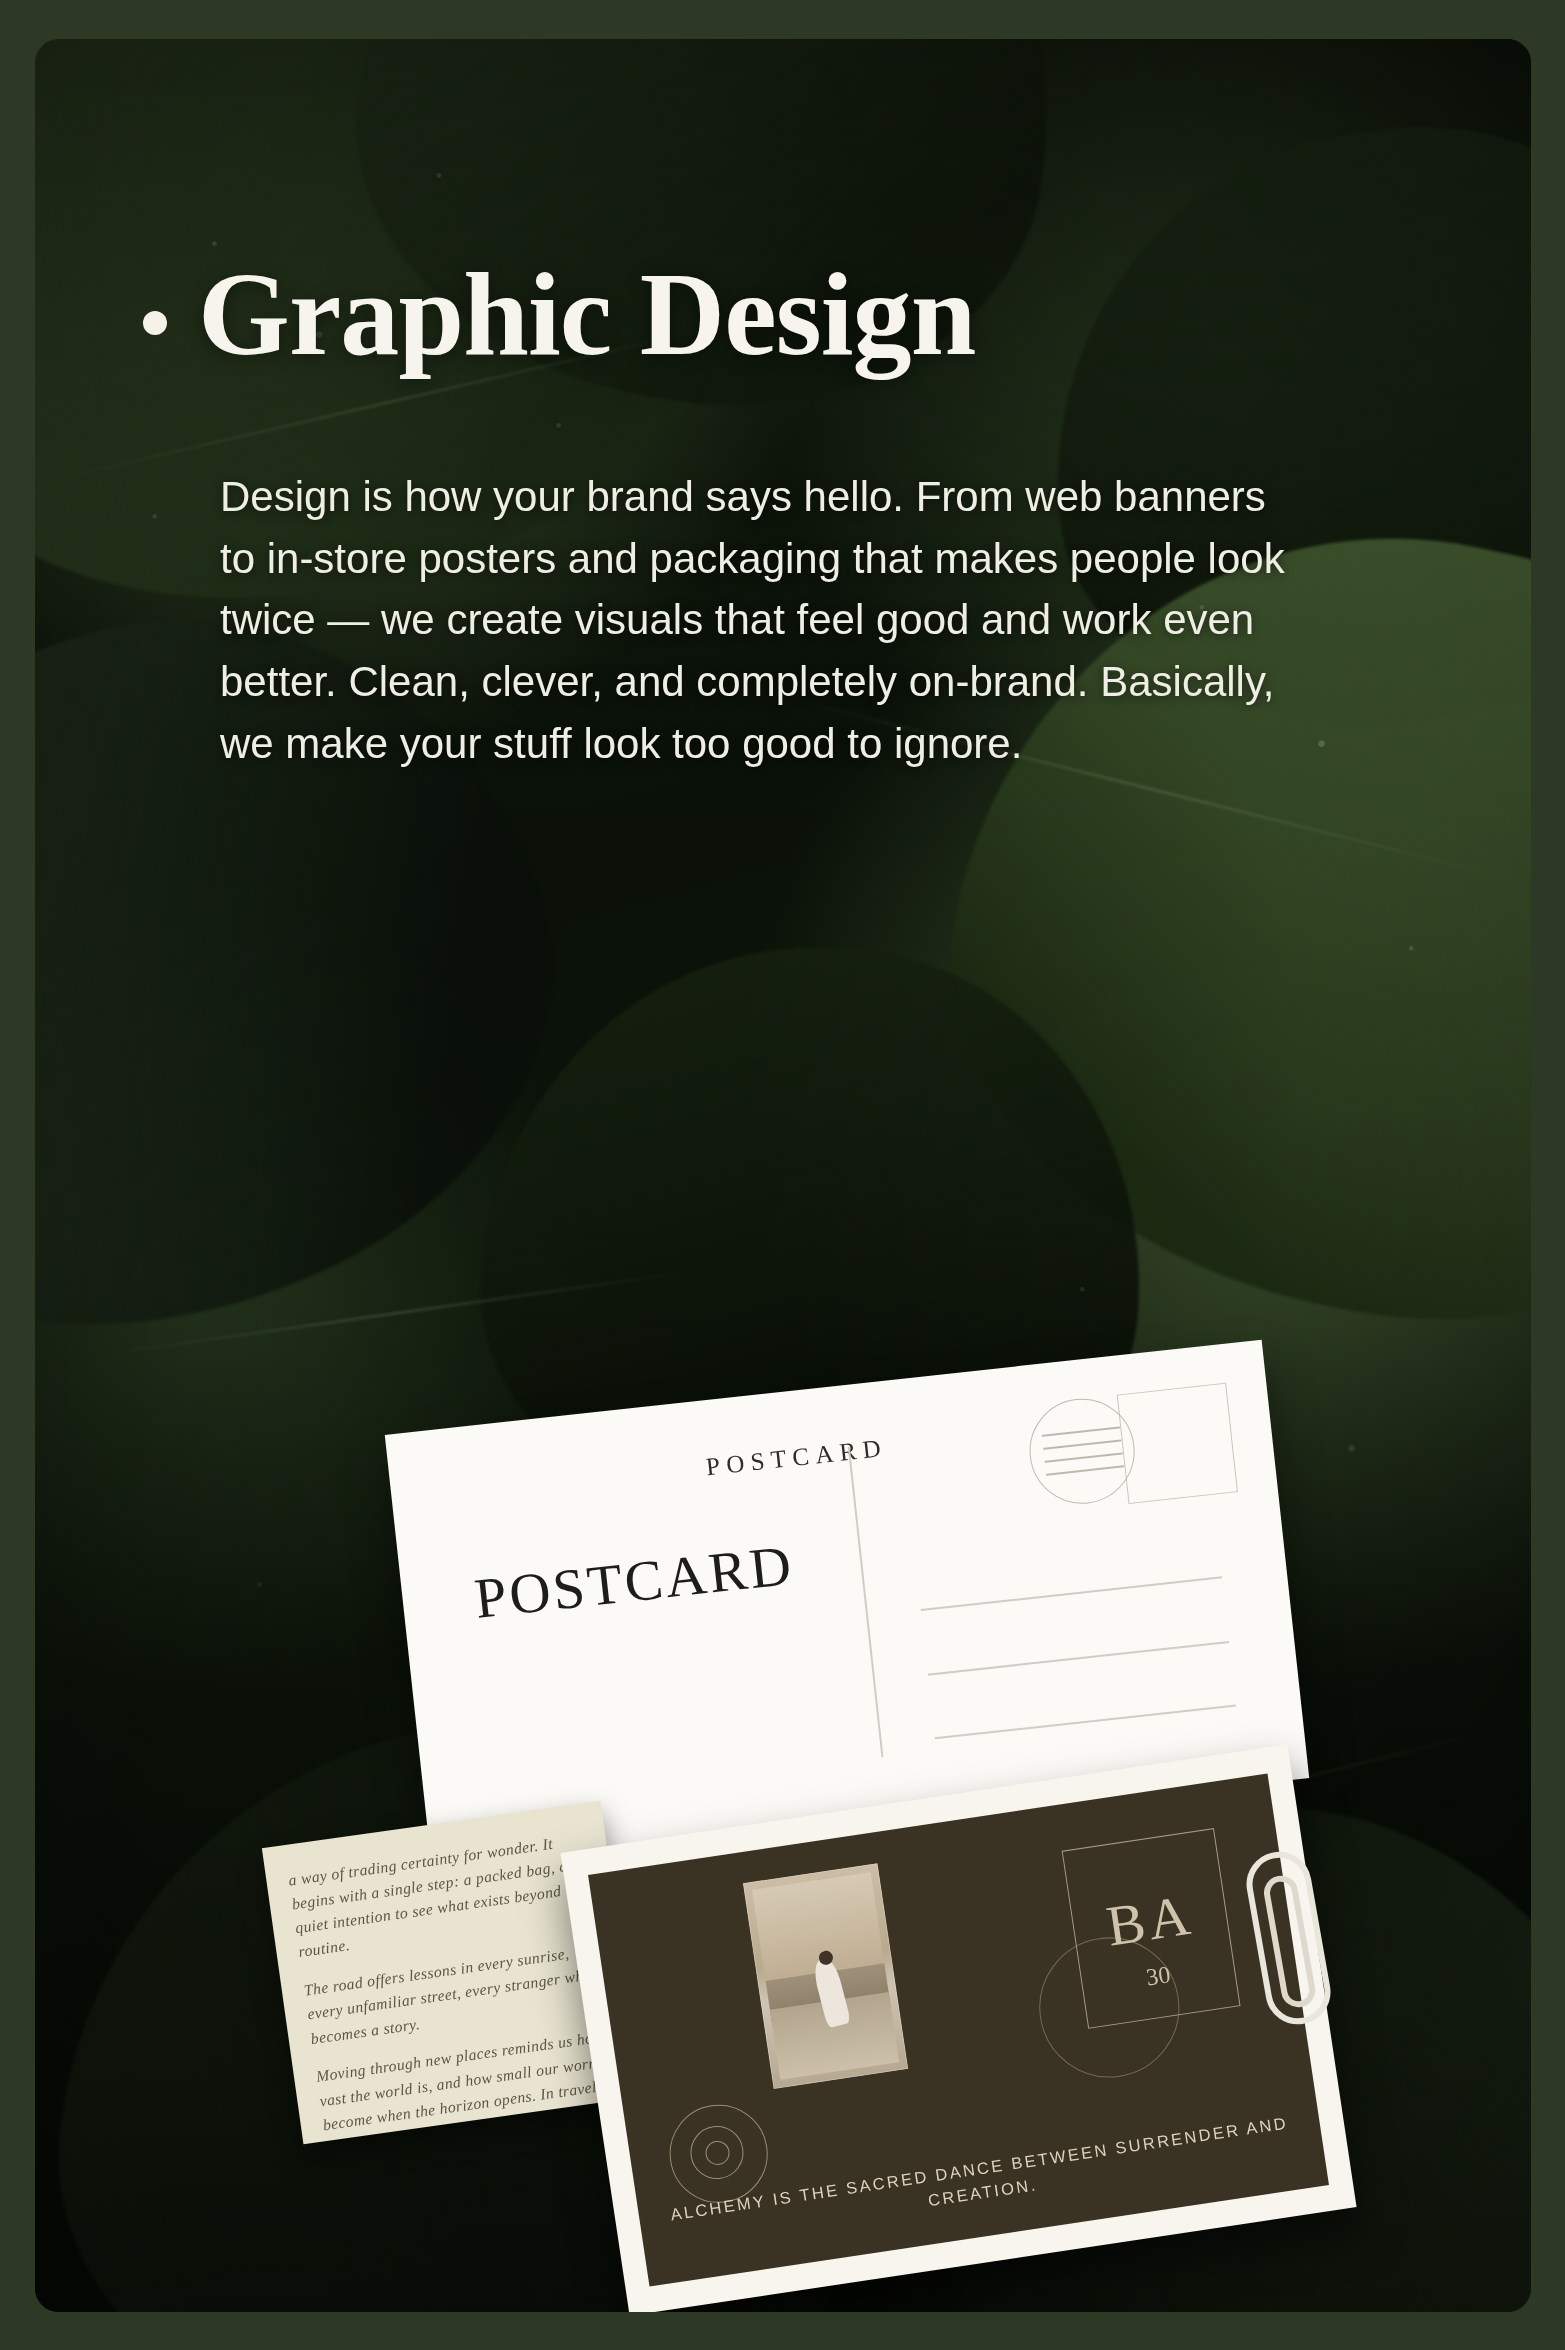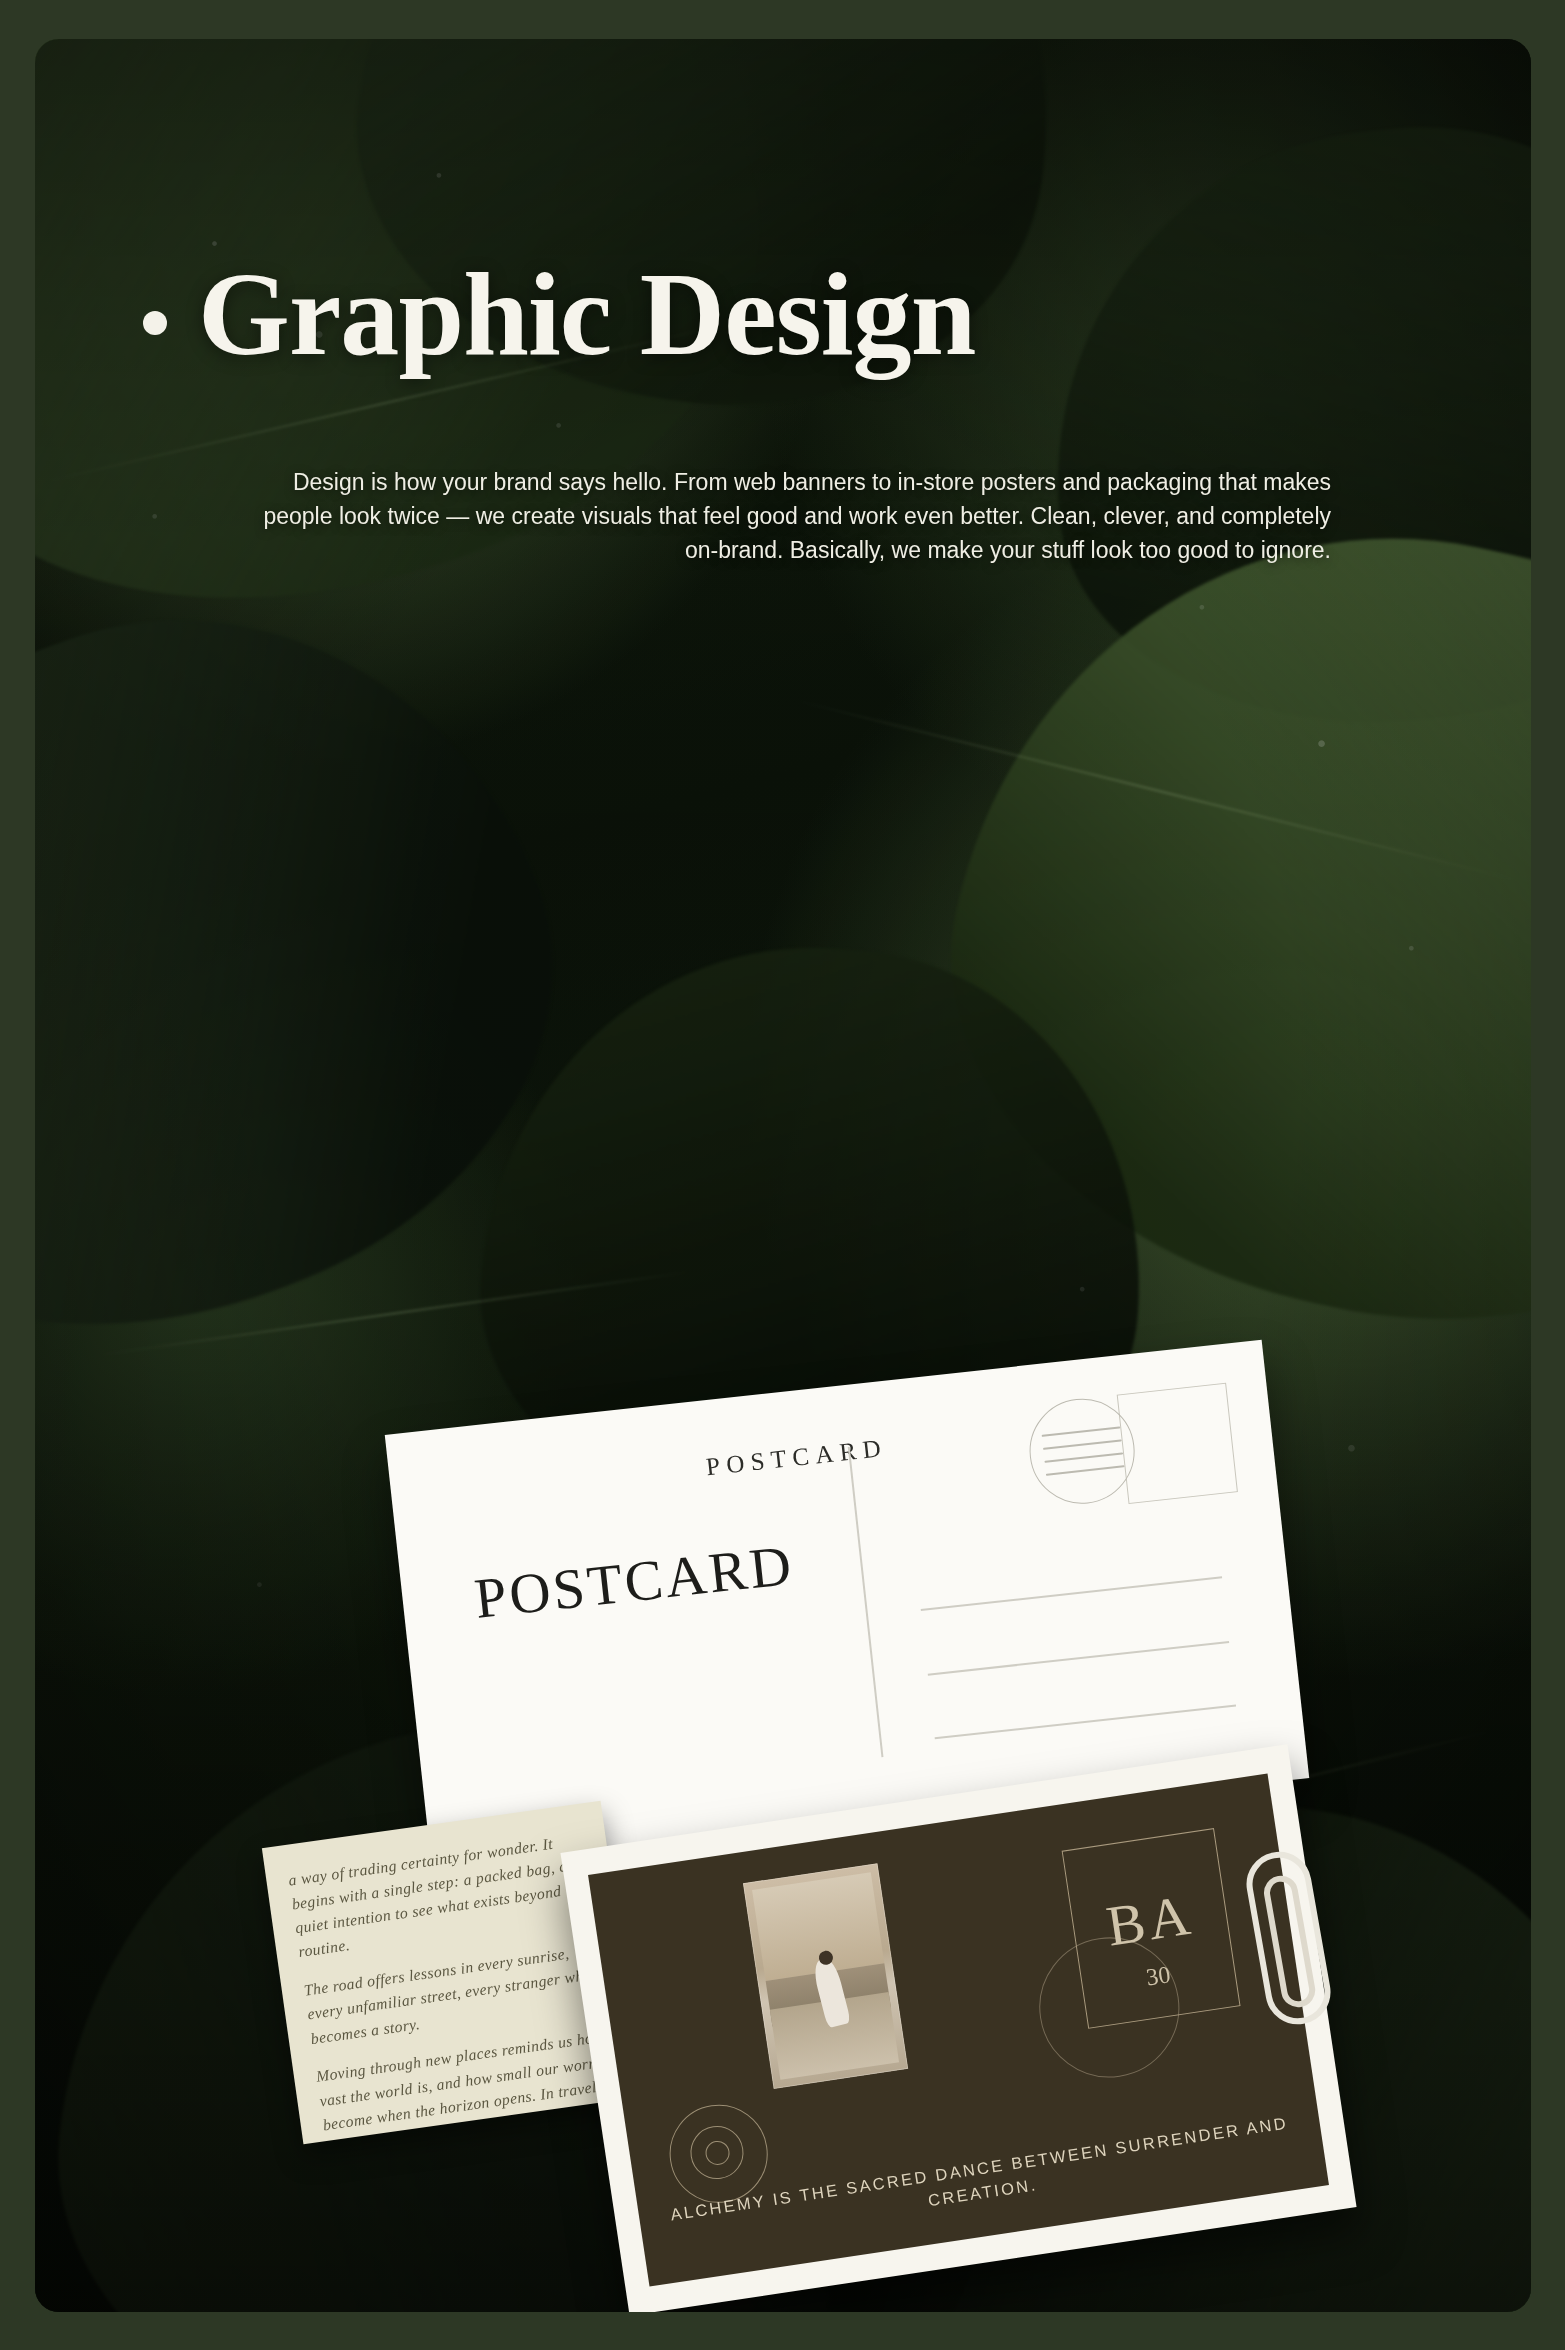--- a/index.html
+++ b/index.html
@@ -126,28 +126,27 @@
     font-size: 34px;
     font-weight: 700;
     line-height: 1.32;
     letter-spacing: 0.2px;
     color: #f4f2e9;
     margin-bottom: 39px;
     max-width: 1084px;
     text-shadow: 0 1.8px 9.2px rgba(0,0,0,.5);
   }
   .body-copy {
-    margin: 92px 0 0 104px;
+    margin: 92px 0 0 77px;
     max-width: 1084px;
-    font-size: 23px;
+    font-size: 42px;
     line-height: 1.47;
     font-weight: 400;
     color: #efeee4;
     text-shadow: 0 1.8px 9.2px rgba(0,0,0,.55);
-    text-align: right;
   }
 
   
   .collage {
     position: absolute;
     left: 0; right: 0; bottom: 0;
     height: 1084px;
   }
 
   

